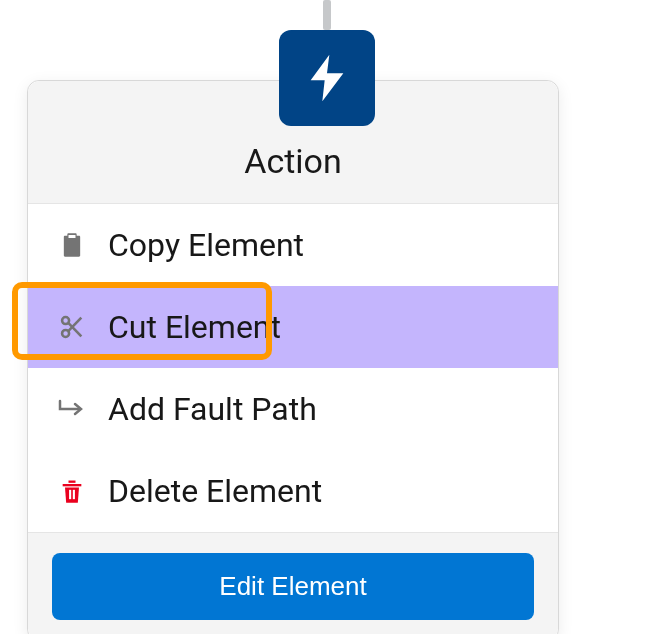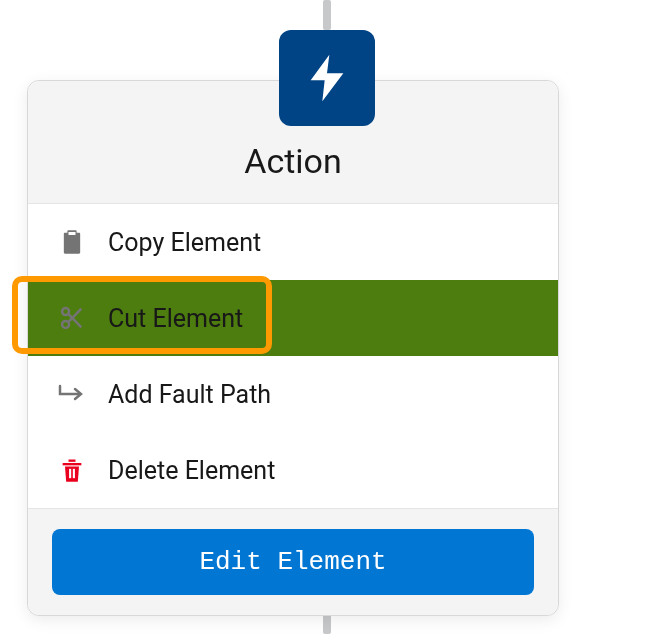--- a/index.html
+++ b/index.html
@@ -61,26 +61,26 @@
       font-weight: 400;
       color: #181818;
     }
     .menu { }
     .menu-item {
       display: flex;
       align-items: center;
       gap: 20px;
       padding: 22px 28px;
       cursor: pointer;
-      font-size: 25px;
+      font-size: 32px;
       color: #181818;
       position: relative;
     }
     .menu-item.highlighted {
-      background: #4d7c0f;
+      background: #c4b5fd;
     }
     .highlight-box {
       position: absolute;
       border: 6px solid #ff9900;
       border-radius: 10px;
       pointer-events: none;
       top: -4px;
       left: -16px;
       width: 260px;
       height: 78px;
@@ -104,21 +104,21 @@
     .edit-button {
       width: 100%;
       background: #0176d3;
       color: #ffffff;
       border: none;
       border-radius: 8px;
       padding: 18px 0;
       font-size: 26px;
       font-weight: 400;
       cursor: pointer;
-      font-family: Liberation Mono, monospace;
+      font-family: Liberation Sans, sans-serif;
     }
     .delete-text { color: #181818; }
   </style>
 </head>
 <body>
 
 <div class="connector connector-top"></div>
 <div class="connector connector-bottom"></div>
 
 <div class="action-icon">

